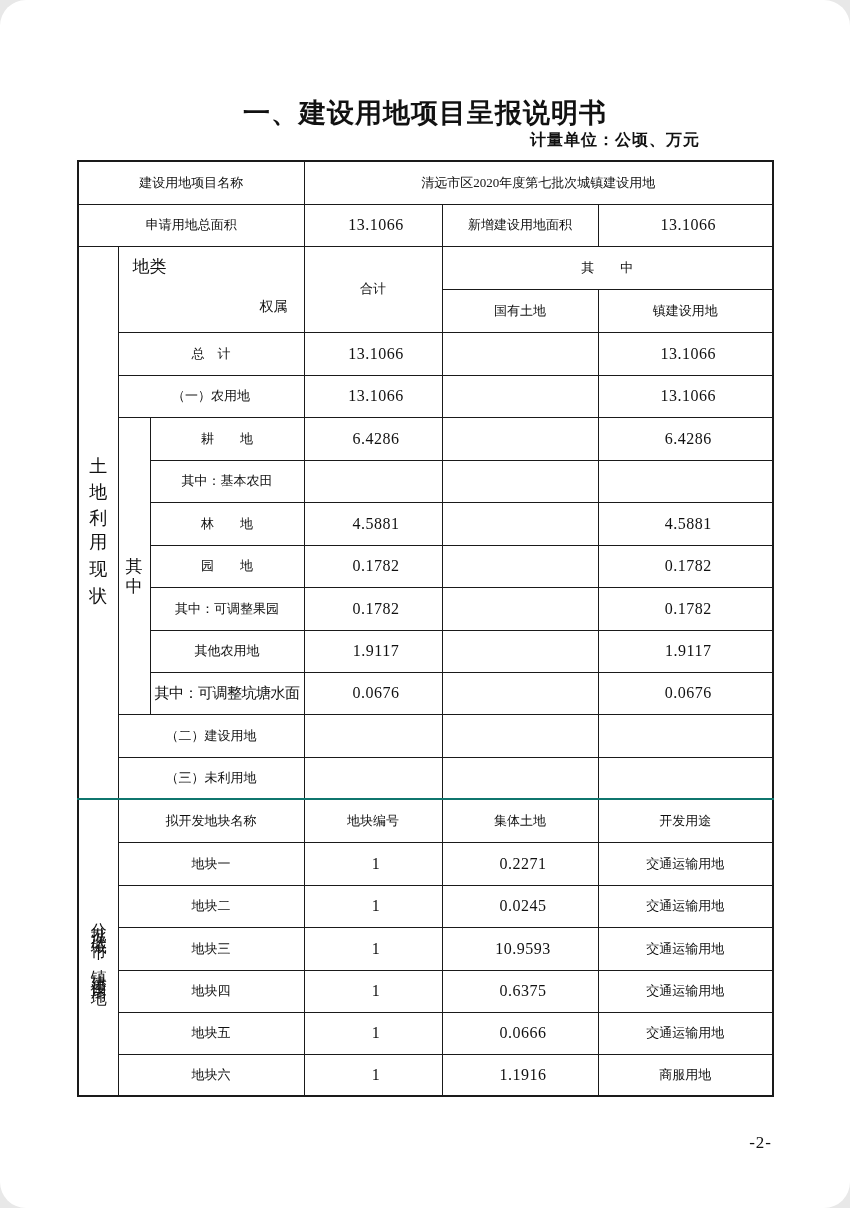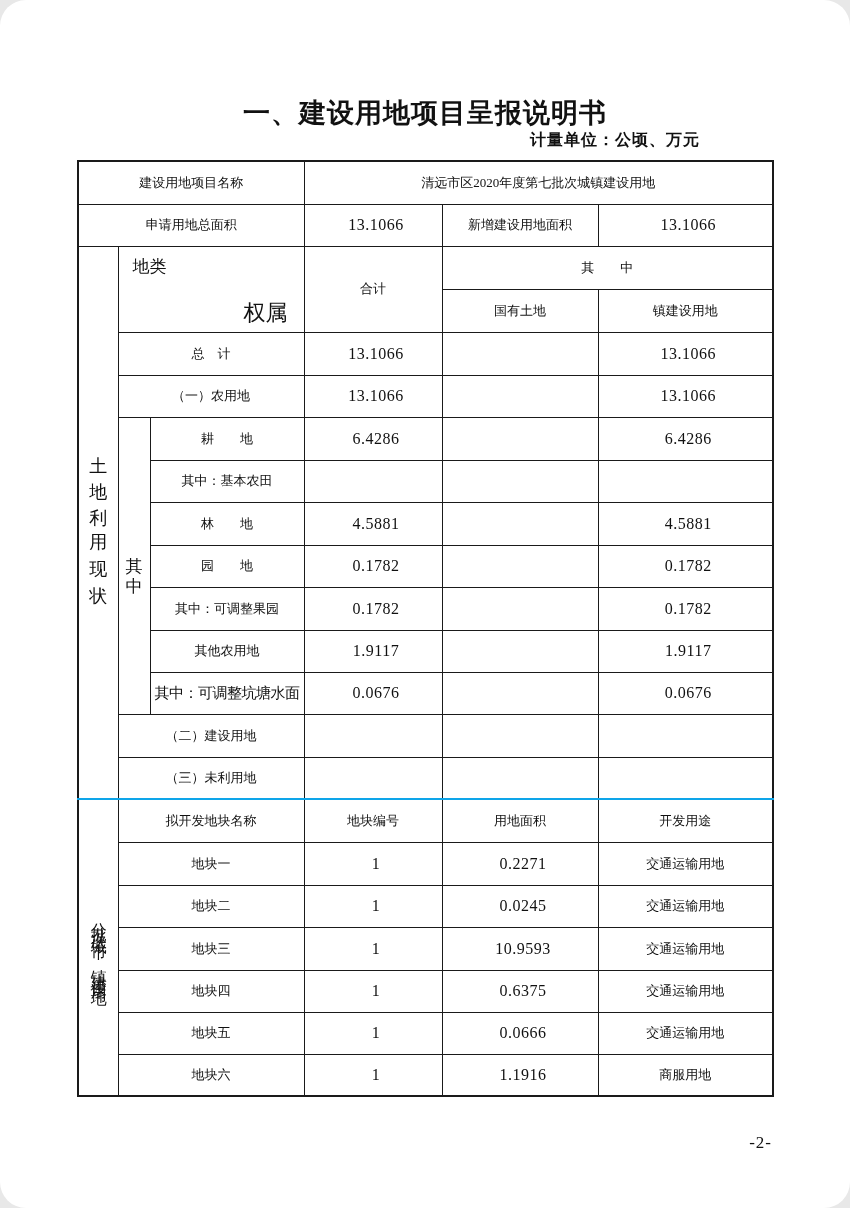--- a/index.html
+++ b/index.html
@@ -63,28 +63,28 @@
     height: 100%;
   }
   .diag svg {
     position: absolute;
     left: 0; top: 0;
     width: 100%; height: 100%;
   }
   .diag .tr-txt {
     position: absolute;
     top: 9px; right: 16px;
-    font-size: 22px;
+    font-size: 14px;
   }
   .diag .bl-txt {
     position: absolute;
     bottom: 11px; left: 14px;
     font-size: 17px;
   }
-  tr.sec2-top td { border-top: 2px solid #0ea5e9; }
+  tr.sec2-top td { border-top: 2px solid #0f766e; }
   .page-number {
     position: absolute;
     right: 78px;
     top: 1133px;
     font-size: 17px;
     letter-spacing: 1px;
   }
 </style>
 </head>
 <body>
@@ -206,21 +206,21 @@
       <td class="num"></td>
       <td class="num"></td>
     </tr>
 
     <tr class="sec2-top tall">
       <td rowspan="7">
         <span class="vtext v-parcels">分批次城市/镇建设用地</span>
       </td>
       <td colspan="2" class="lbl">拟开发地块名称</td>
       <td class="lbl">地块编号</td>
-      <td class="lbl">用地面积</td>
+      <td class="lbl">集体土地</td>
       <td class="lbl">开发用途</td>
     </tr>
     <tr class="tall">
       <td colspan="2" class="lbl">地块一</td>
       <td class="num">1</td>
       <td class="num">0.2271</td>
       <td class="lbl">交通运输用地</td>
     </tr>
     <tr>
       <td colspan="2" class="lbl">地块二</td>

